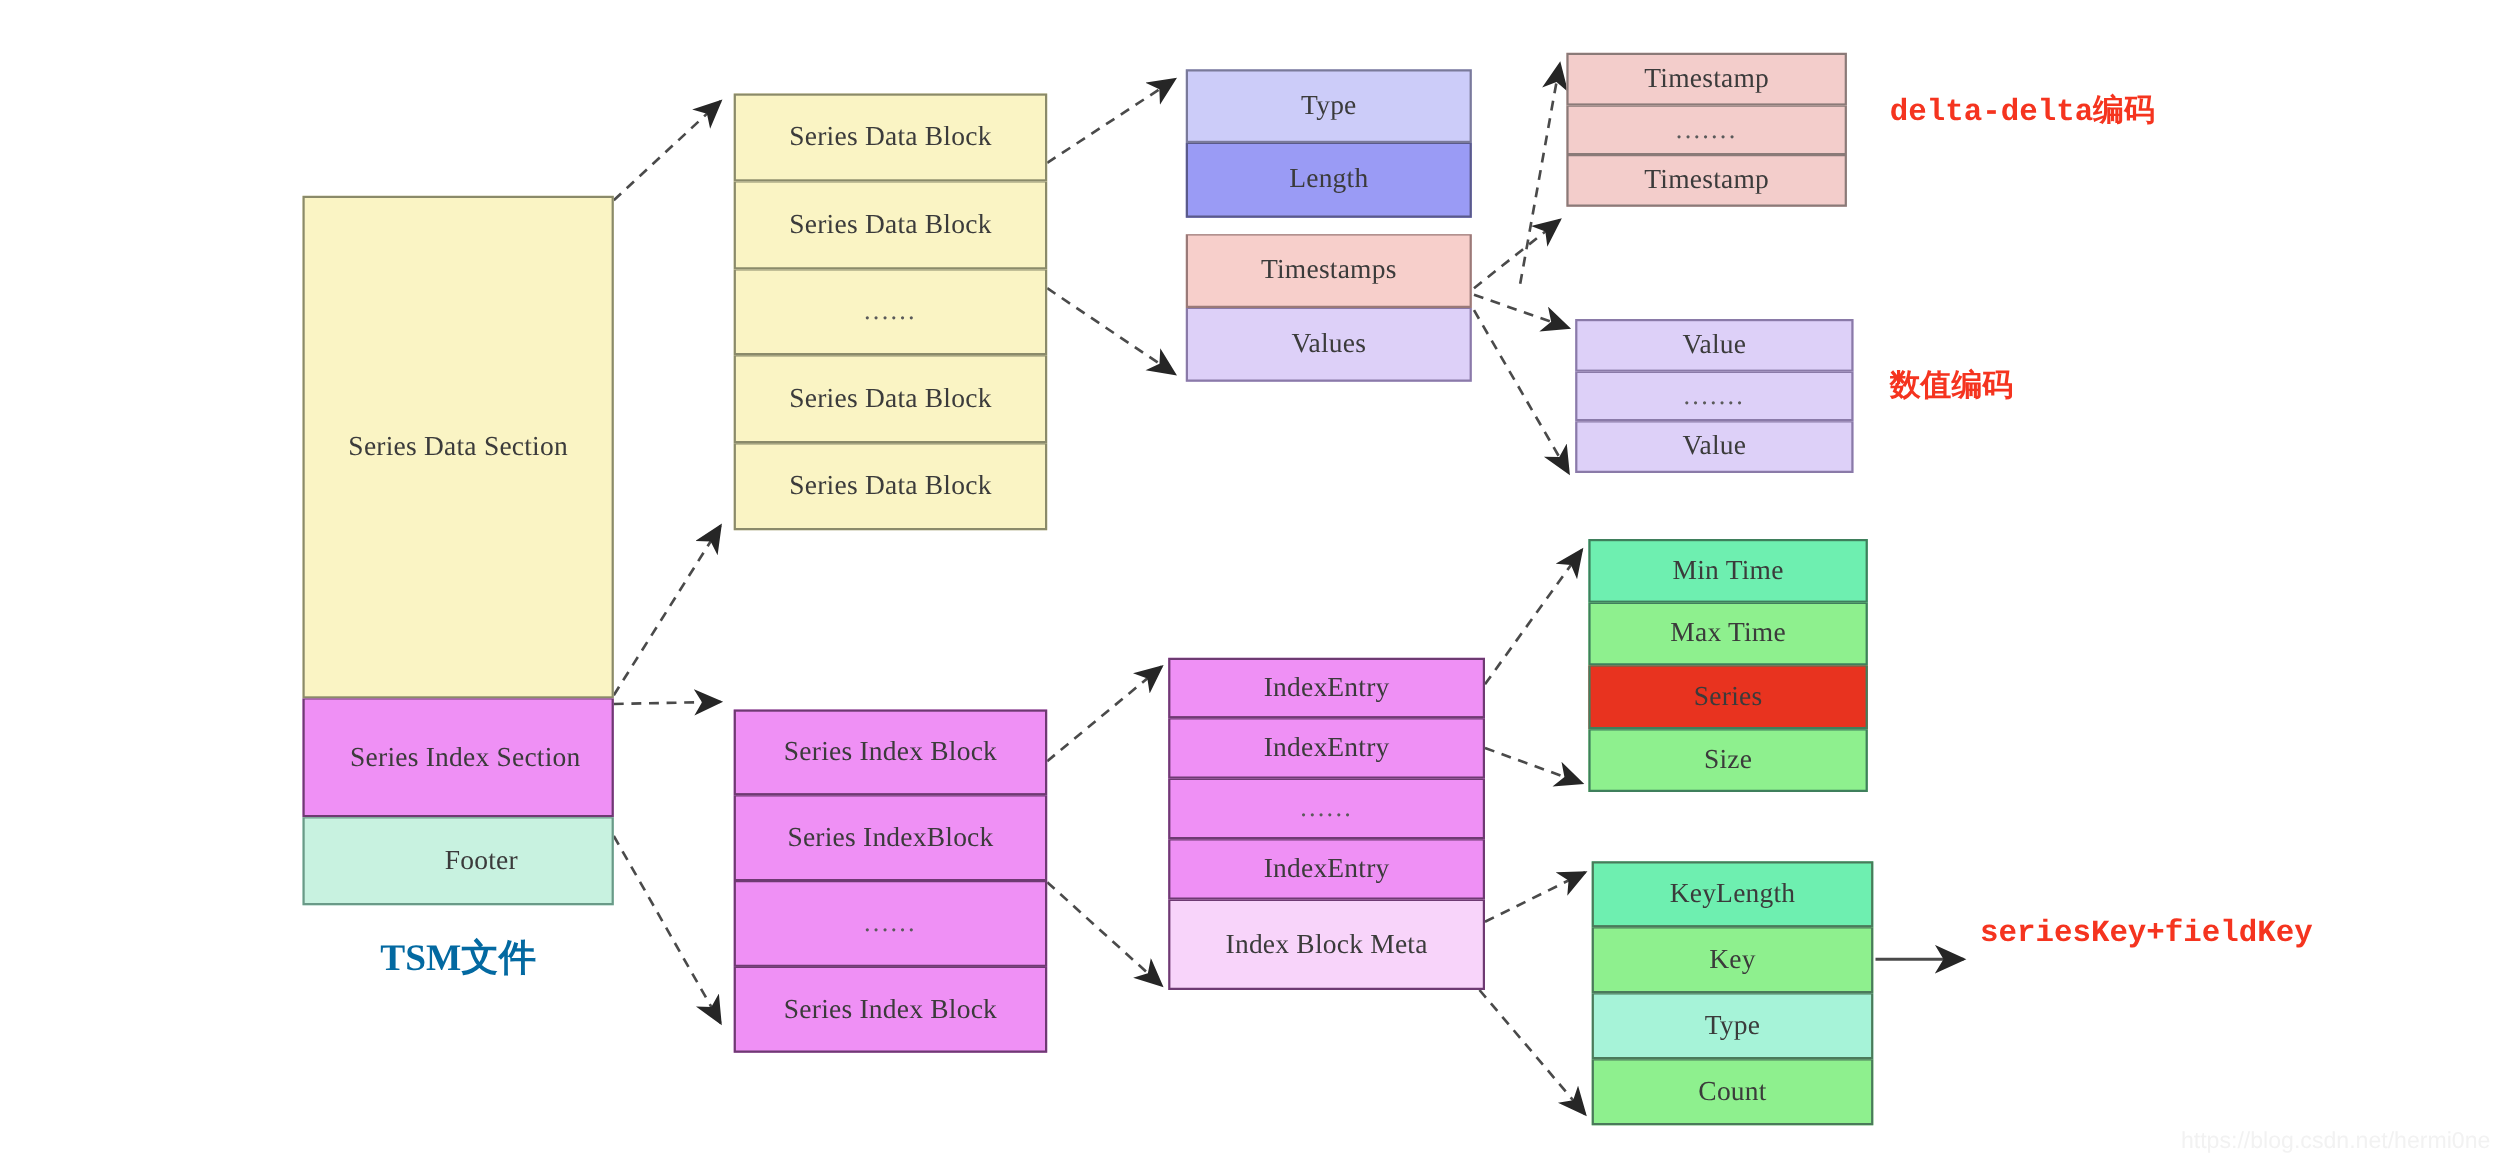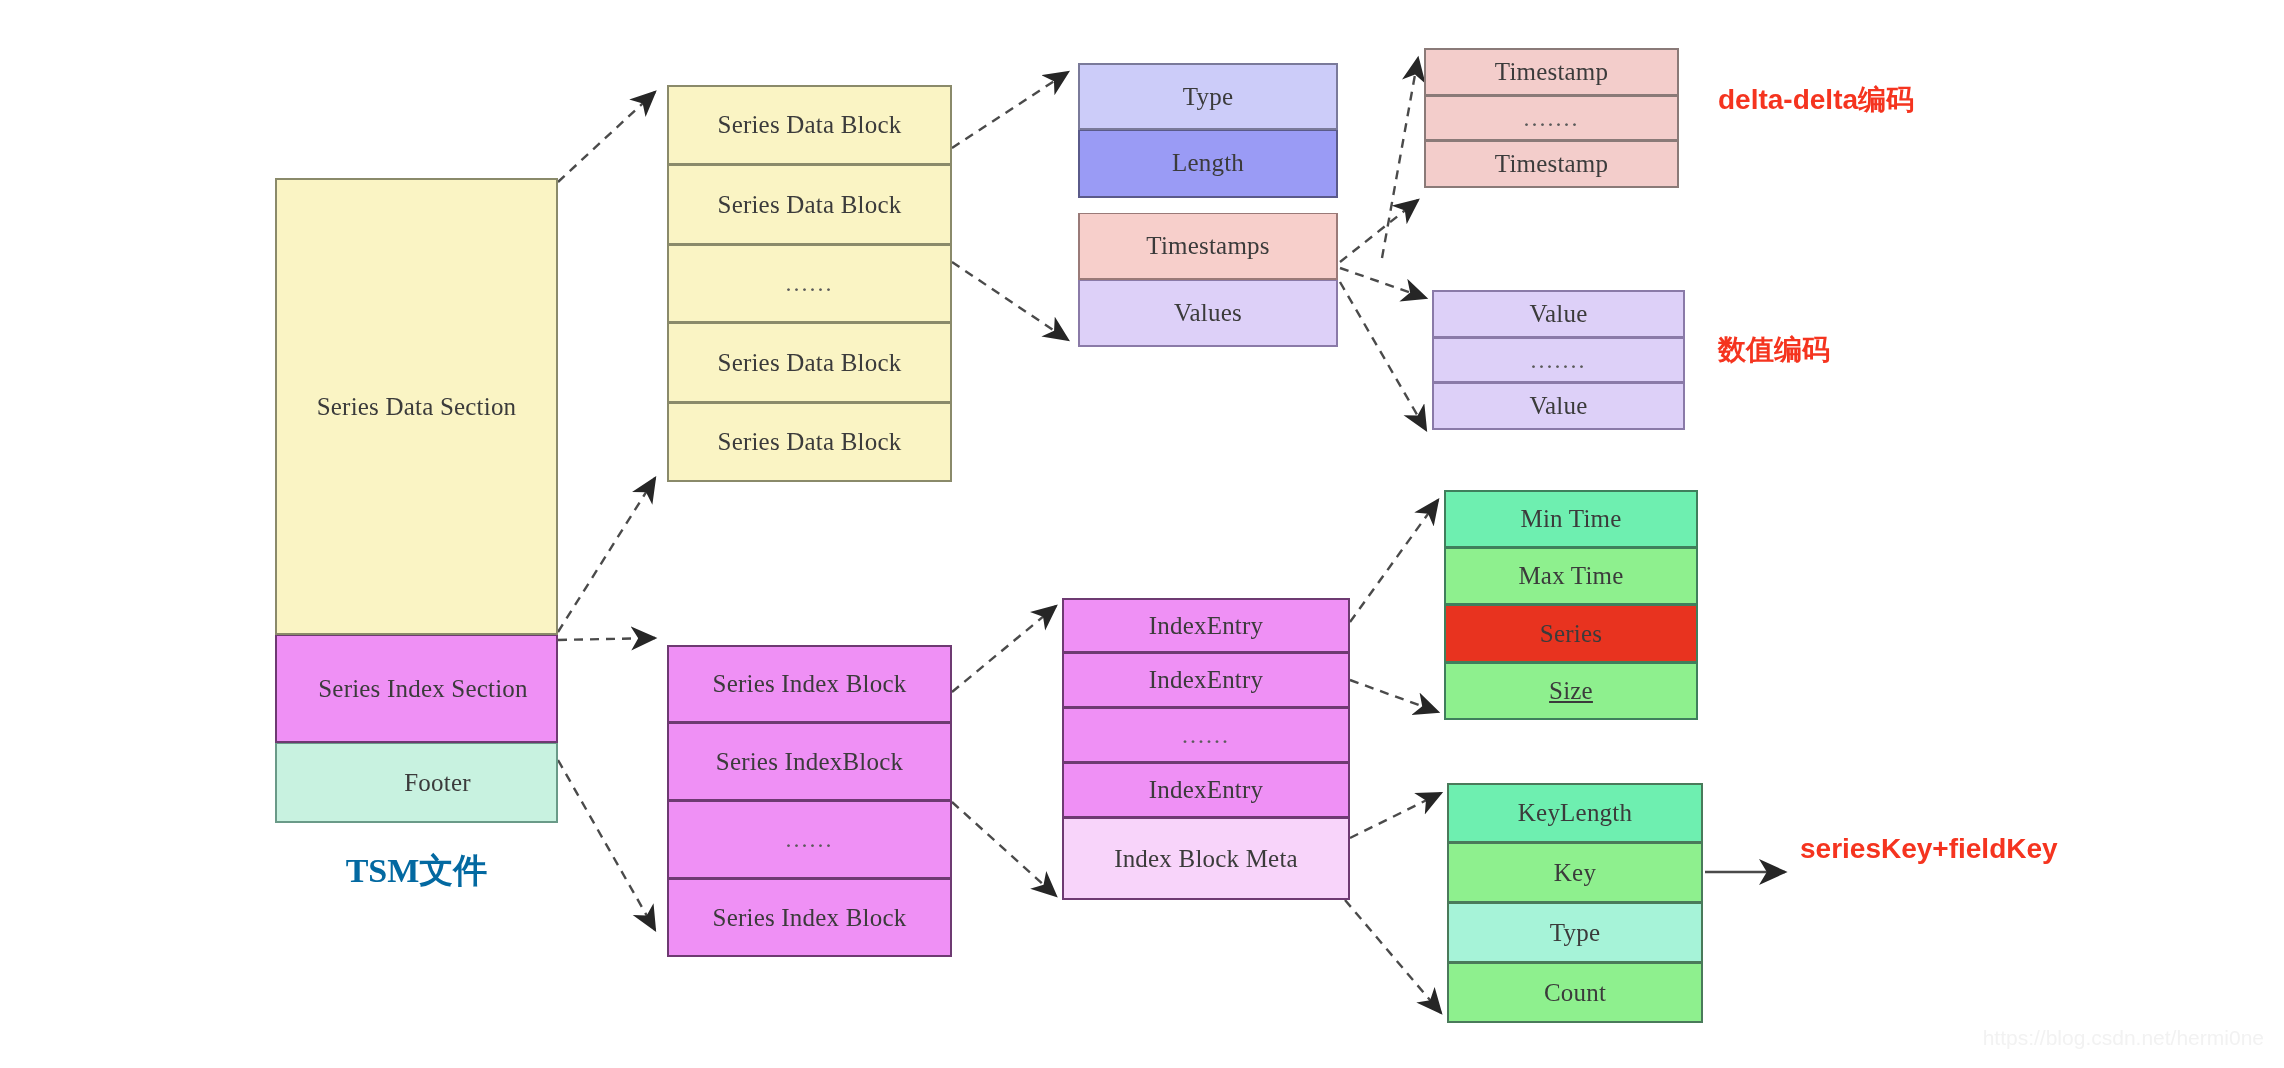--- a/index.html
+++ b/index.html
@@ -44,21 +44,21 @@
     font-size: 24px;
     letter-spacing: 2px;
     color: #5a5a5a;
   }
   .note {
     position: absolute;
     color: #f5341f;
     font-size: 28px;
     font-weight: 700;
     white-space: nowrap;
-    font-family: Liberation Sans, sans-serif;
+    font-family: Liberation Mono, monospace;
   }
   .caption {
     position: absolute;
     color: #0369a1;
     font-size: 34px;
     font-weight: 700;
     white-space: nowrap;
     font-family: "Liberation Serif", "DejaVu Serif", serif;
   }
   .watermark {
@@ -198,21 +198,21 @@
       <div class="cell" style="height: 55px; background: rgb(239, 144, 245); border-width: 1px 2px 2px; border-style: solid; border-color: rgb(110, 58, 114); border-image: initial;">IndexEntry</div>
       <div class="cell dots" style="height: 55px; background: rgb(239, 144, 245); border-width: 1px 2px 2px; border-style: solid; border-color: rgb(110, 58, 114); border-image: initial;">......</div>
       <div class="cell" style="height: 55px; background: rgb(239, 144, 245); border-width: 1px 2px 2px; border-style: solid; border-color: rgb(110, 58, 114); border-image: initial;">IndexEntry</div>
       <div class="cell" style="height: 82px; background: rgb(248, 212, 250); border-width: 1px 2px 2px; border-style: solid; border-color: rgb(110, 58, 114); border-image: initial;">Index Block Meta</div>
     </div>
 
   <div class="stack" id="col-index_entry_detail" style="left: 1444px; top: 490px; width: 254px; height: 292px;">
       <div class="cell" style="height: 58px; background: rgb(110, 239, 176); border: 2px solid rgb(63, 127, 92);">Min Time</div>
       <div class="cell" style="height: 57px; background: rgb(142, 240, 142); border-width: 1px 2px 2px; border-style: solid; border-color: rgb(63, 127, 92); border-image: initial;">Max Time</div>
       <div class="cell" style="height: 58px; background: rgb(232, 51, 31); border-width: 1px 2px 2px; border-style: solid; border-color: rgb(63, 127, 92); border-image: initial;">Series</div>
-      <div class="cell" style="height: 57px; background: rgb(142, 240, 142); border-width: 1px 2px 2px; border-style: solid; border-color: rgb(63, 127, 92); border-image: initial; text-decoration: underline;">Size</div>
+      <div class="cell" style="height: 57px; background: rgb(142, 240, 142); border-width: 1px 2px 2px; border-style: solid; border-color: rgb(63, 127, 92); border-image: initial;">Size</div>
     </div>
 
   <div class="stack" id="col-index_block_meta_detail" style="left: 1447px; top: 783px; width: 256px; height: 240px;">
       <div class="cell" style="height: 60px; background: rgb(110, 239, 176); border: 2px solid rgb(74, 122, 90);">KeyLength</div>
       <div class="cell" style="height: 60px; background: rgb(142, 240, 142); border-width: 1px 2px 2px; border-style: solid; border-color: rgb(74, 122, 90); border-image: initial;">Key</div>
       <div class="cell" style="height: 60px; background: rgb(166, 243, 216); border-width: 1px 2px 2px; border-style: solid; border-color: rgb(74, 122, 90); border-image: initial;">Type</div>
       <div class="cell" style="height: 60px; background: rgb(142, 240, 142); border-width: 1px 2px 2px; border-style: solid; border-color: rgb(74, 122, 90); border-image: initial;">Count</div>
     </div>
 
   <div class="note" id="note-0" style="left: 1718px; top: 100px; transform: translateY(-50%); color: rgb(245, 52, 31);">delta-delta编码</div>

